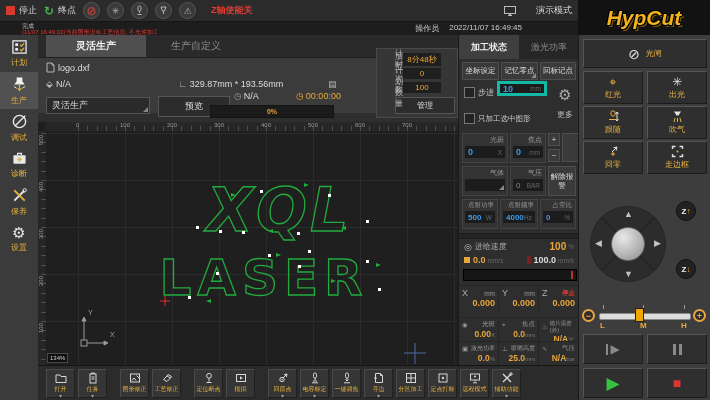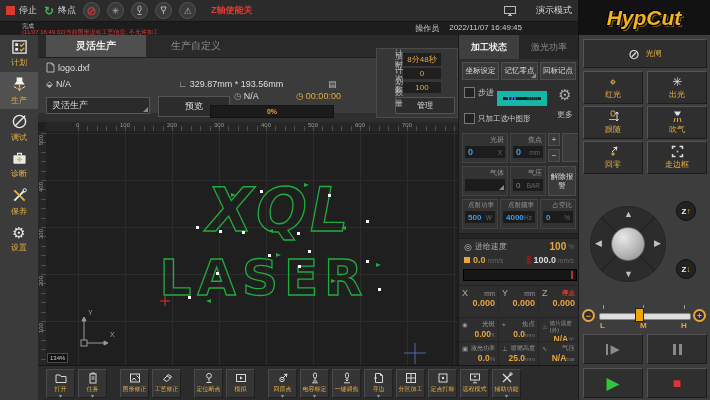--- a/index.html
+++ b/index.html
@@ -384,21 +384,21 @@
       <div class="pp-tab inactive">激光功率</div>
     </div>
     <div class="pbtn" style="left:3px;top:27px;width:37px;">坐标设定</div>
     <div class="pbtn corner" style="left:42px;top:27px;width:37px;">记忆零点</div>
     <div class="pbtn" style="left:81px;top:27px;width:36px;">回标记点</div>
 
     <div class="abs flex" style="left:5px;top:52px;font-size:8px;color:#ccc;">
       <span class="chk"></span>
       <span>步进</span>
     </div>
-    <div class="abs flex" style="left:38px;top:56px;width:50px;height:15px;background:#1c1c1c;border:6px solid #14b8a6;padding:0 3px;box-sizing:border-box;">
+    <div class="abs flex" style="left:38px;top:46px;width:50px;height:15px;background:#1c1c1c;border:3px solid #14b8a6;padding:0 3px;box-sizing:border-box;">
       <span class="num">10</span>
       <span class="unit">mm</span>
     </div>
     <div class="abs col" style="left:94px;top:52px;width:24px;">
       <span style="font-size:15px;color:#aaa;line-height:16px;">⚙</span>
       <span style="font-size:8px;color:#bbb;margin-top:6px;">更多</span>
     </div>
     <div class="abs flex" style="left:5px;top:78px;font-size:7.5px;color:#ccc;">
       <span class="chk"></span>
       <span>只加工选中图形</span>

